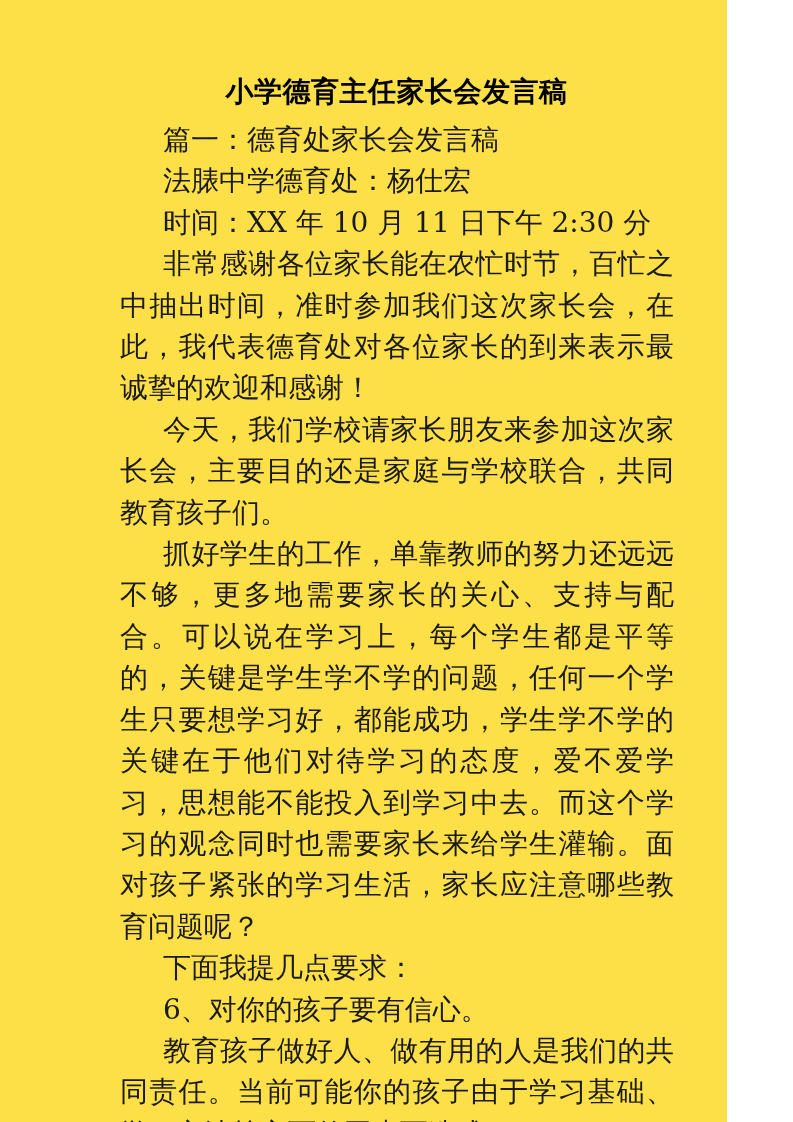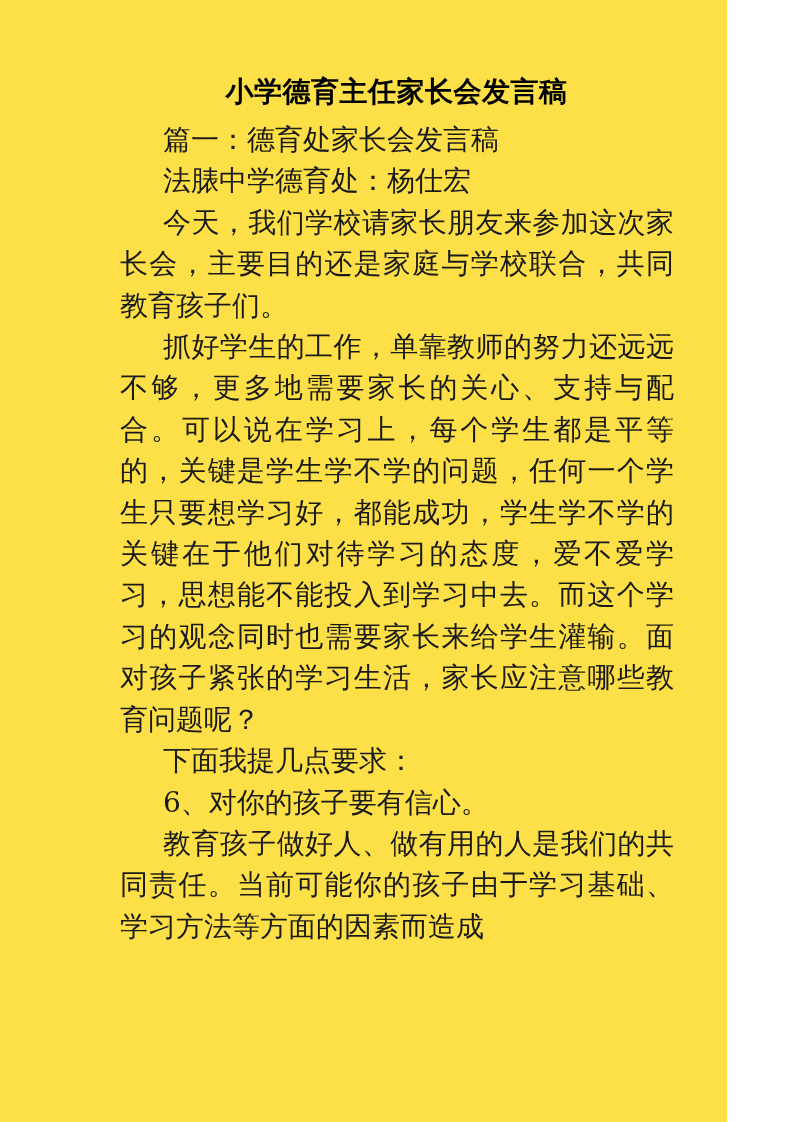--- a/index.html
+++ b/index.html
@@ -55,19 +55,21 @@
     }
   </style>
 </head>
 <body>
 
 <div class="page">
   <div class="title">小学德育主任家长会发言稿</div>
   <div class="body-text">
     <p class="para indent">篇一：德育处家长会发言稿</p>
     <p class="para indent">法脿中学德育处：杨仕宏</p>
+    <p class="para indent">时间：XX 年 10 月 11 日下午 2:30 分</p>
+    <p class="para indent">非常感谢各位家长能在农忙时节，百忙之中抽出时间，准时参加我们这次家长会，在此，我代表德育处对各位家长的到来表示最诚挚的欢迎和感谢！</p>
     <p class="para indent">今天，我们学校请家长朋友来参加这次家长会，主要目的还是家庭与学校联合，共同教育孩子们。</p>
     <p class="para indent">抓好学生的工作，单靠教师的努力还远远不够，更多地需要家长的关心、支持与配合。可以说在学习上，每个学生都是平等的，关键是学生学不学的问题，任何一个学生只要想学习好，都能成功，学生学不学的关键在于他们对待学习的态度，爱不爱学习，思想能不能投入到学习中去。而这个学习的观念同时也需要家长来给学生灌输。面对孩子紧张的学习生活，家长应注意哪些教育问题呢？</p>
     <p class="para indent">下面我提几点要求：</p>
     <p class="para indent">6、对你的孩子要有信心。</p>
     <p class="para indent">教育孩子做好人、做有用的人是我们的共同责任。当前可能你的孩子由于学习基础、学习方法等方面的因素而造成</p>
   </div>
 </div>
 
 </body></html>

